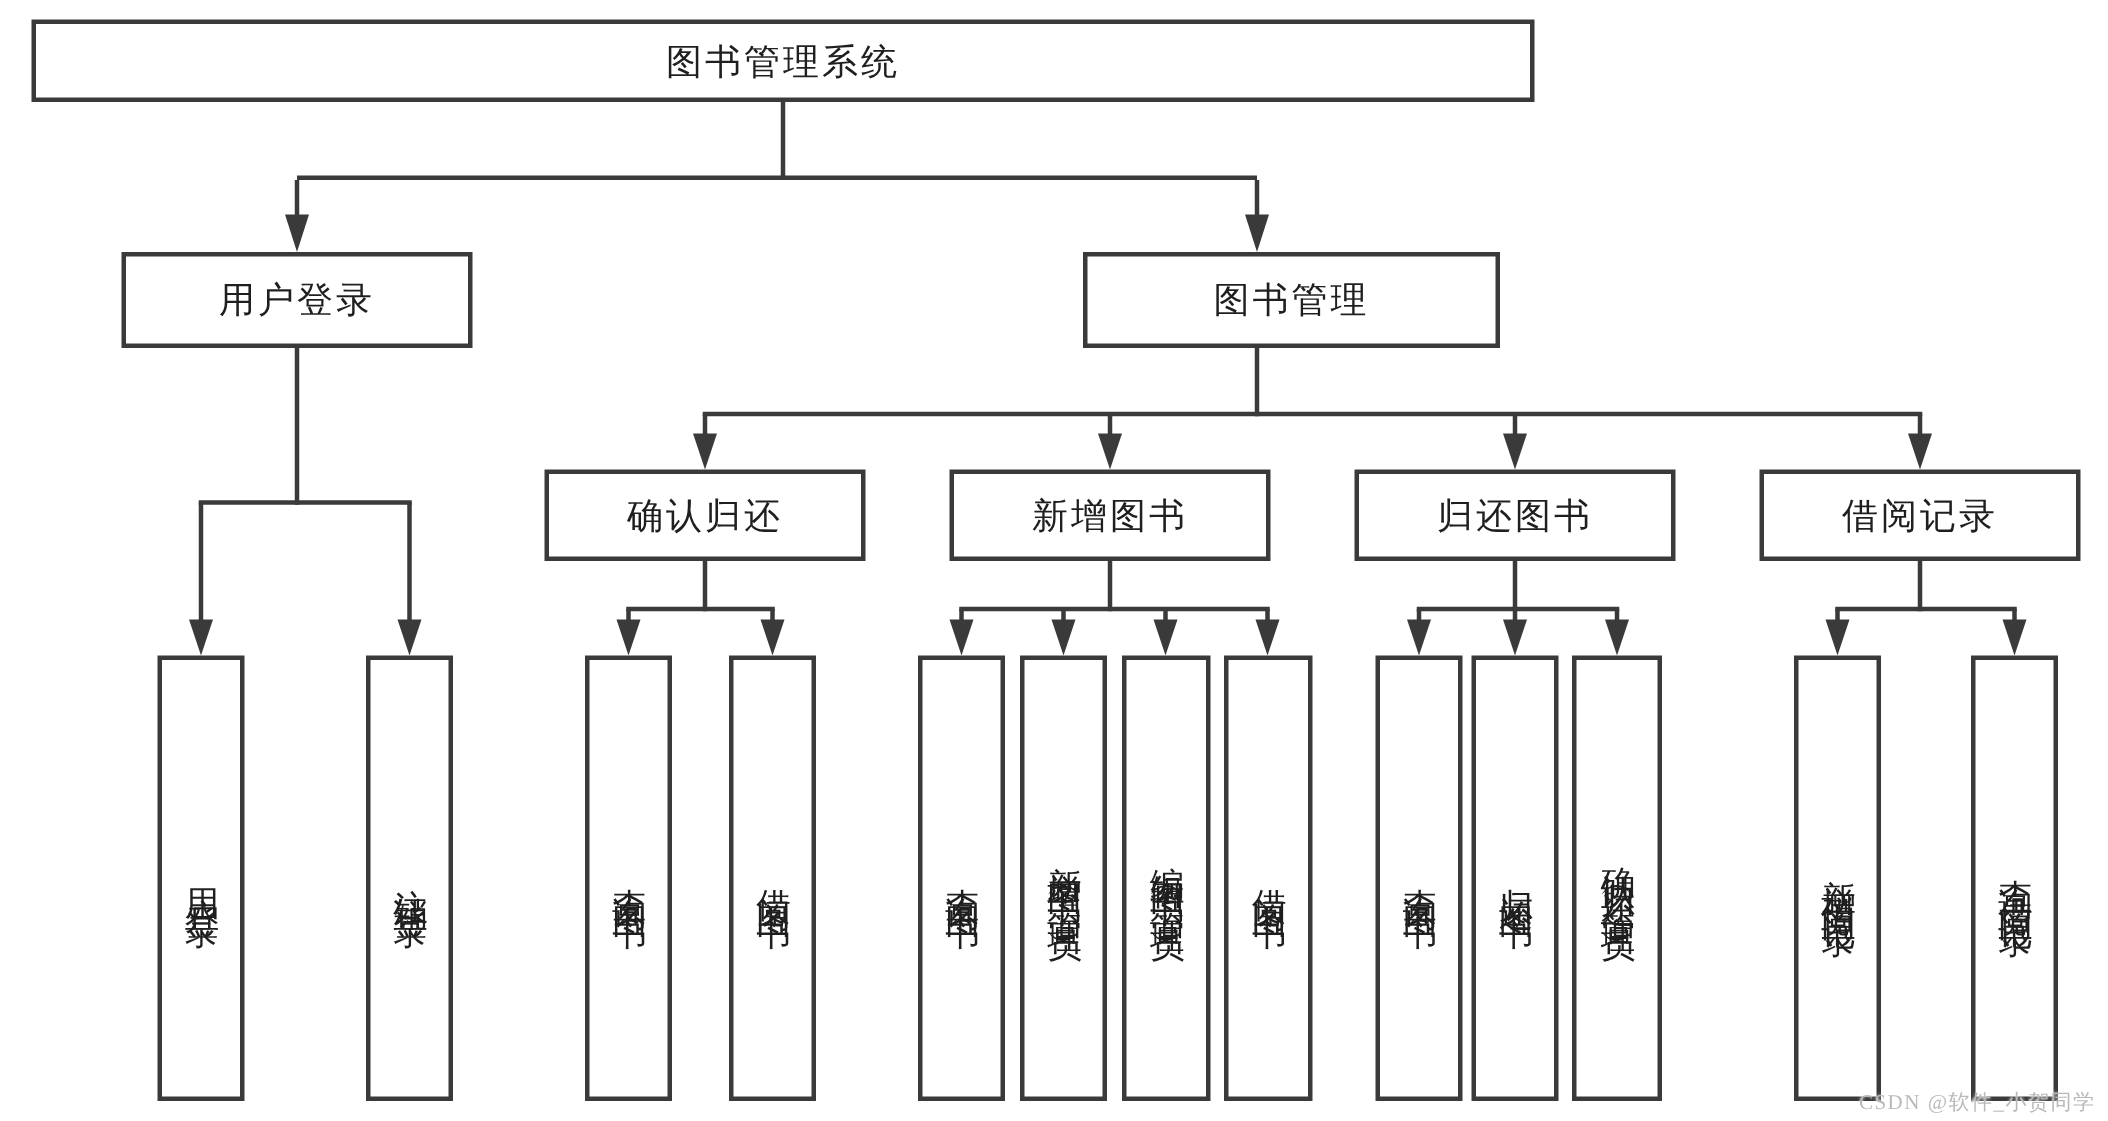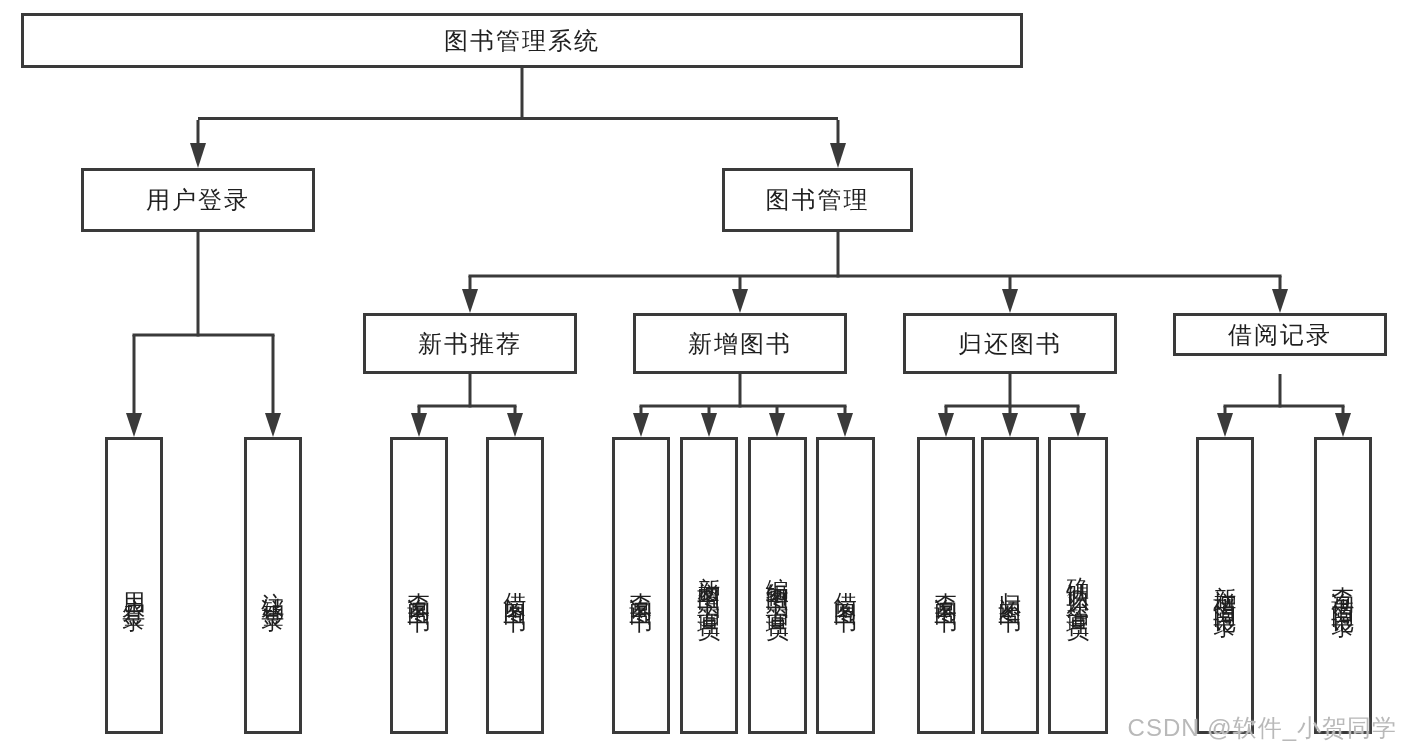--- a/index.html
+++ b/index.html
@@ -1,35 +1,35 @@
 <!DOCTYPE html>
 <html style="--line: #3a3a3a; --text: #1f1f1f; --bg: #ffffff; --wm: #b9b9b9;"><head>
 <meta charset="utf-8">
 <style>
   html,body{margin:0;padding:0;background:#ffffff;}
   .stage{
     position:relative;width:1405px;height:747px;background:var(--bg,#fff);
-    font-family:Liberation Sans, sans-serif;
+    font-family:Liberation Serif, serif;
     color:var(--text,#1f1f1f);overflow:hidden;
   }
   .wires{position:absolute;left:0;top:0;color:var(--line,#3a3a3a);}
   .box{
     position:absolute;box-sizing:border-box;background:#fff;
     border:3px solid var(--line,#3a3a3a);
     display:flex;align-items:center;justify-content:center;
   }
   .box.h{font-size:24px;letter-spacing:2px;}
   .box.v{font-size:23px;}
   .box.v span{
     writing-mode:vertical-rl;text-orientation:mixed;
     letter-spacing:6px;line-height:1.15;white-space:nowrap;
   }
   .watermark{
     position:absolute;right:8px;bottom:3px;
-    font-size:24px;letter-spacing:1px;color:var(--wm,#b9b9b9);
+    font-size:14px;letter-spacing:1px;color:var(--wm,#b9b9b9);
     text-shadow:0 0 2px #ffffff;pointer-events:none;
   }
 </style>
 </head>
 <body>
 
 <div class="stage">
 
   <svg class="wires" width="1405" height="747" viewBox="0 0 1405 747">
     <g stroke="currentColor" stroke-width="3" fill="none">
@@ -100,34 +100,34 @@
     </g>
   </svg>
 
   <div class="box h" style="left:21px;top:13px;width:1002px;height:55px">
     <span>图书管理系统</span>
   </div>
 
   <div class="box h" style="left:81px;top:168px;width:234px;height:64px">
     <span>用户登录</span>
   </div>
-  <div class="box h" style="left:722px;top:168px;width:191px;height:64px">
+  <div class="box h" style="left:722px;top:168px;width:278px;height:64px">
     <span>图书管理</span>
   </div>
 
   <div class="box h" style="left:363px;top:313px;width:214px;height:61px">
-    <span>新书推荐</span>
+    <span>确认归还</span>
   </div>
   <div class="box h" style="left:633px;top:313px;width:214px;height:61px">
     <span>新增图书</span>
   </div>
   <div class="box h" style="left:903px;top:313px;width:214px;height:61px">
     <span>归还图书</span>
   </div>
-  <div class="box h" style="left:1173px;top:313px;width:214px;height:43px">
+  <div class="box h" style="left:1173px;top:313px;width:214px;height:61px">
     <span>借阅记录</span>
   </div>
 
   <div class="box v" style="left:105px;top:437px;width:58px;height:297px">
     <span>用户登录</span>
   </div>
   <div class="box v" style="left:244px;top:437px;width:58px;height:297px">
     <span>注销登录</span>
   </div>
 

